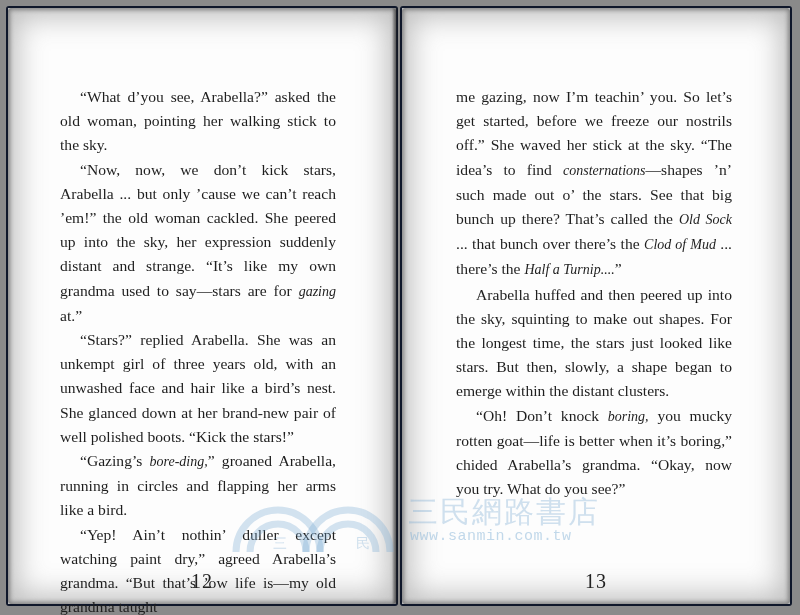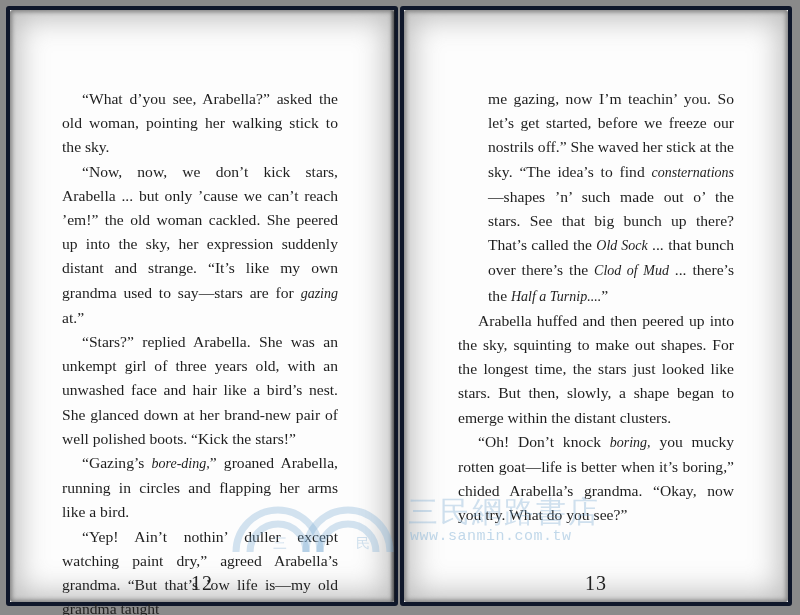--- a/index.html
+++ b/index.html
@@ -7,21 +7,21 @@
     width:800px; height:615px; overflow:hidden;
     background:#8a8a8a;
     position:relative;
     font-family:"Liberation Serif","DejaVu Serif",serif;
   }
   .spread { position:absolute; left:0; top:0; width:800px; height:615px; }
   .page {
     position:absolute; top:6px; height:600px;
     background:#fdfdfd;
     box-sizing:border-box;
-    border:4px solid #0f172a;
+    border:2px solid #0f172a;
     border-radius:3px;
   }
   .page.left { left:6px; width:392px; }
   .page.right { left:400px; width:392px; }
   .page::before {
     content:""; position:absolute; inset:0;
     box-shadow: inset 0 0 28px 10px rgba(120,120,120,0.45), inset 0 0 4px 2px rgba(60,60,60,0.6);
     pointer-events:none; border-radius:3px;
   }
   .page.left::after {
@@ -32,21 +32,21 @@
     position:absolute; top:77px;
     width:276px;
     font-size:15.6px; line-height:24.2px;
     color:#1e1e1e;
     text-align:justify;
     hyphens:none;
   }
   .page.left .text { left:52px; }
   .page.right .text { left:54px; }
   .text p { margin:0; text-indent:20px; }
-  .text p.noindent { text-indent:0;margin-left:30px; }
+  .text p.noindent { text-indent:0; }
   .text i { font-style:italic; font-size:14px; }
   .pagenum {
     position:absolute; top:562px; width:100%; text-align:center;
     font-size:20px; color:#222; letter-spacing:1px;
   }
   .watermark {
     position:absolute; left:228px; top:492px; width:380px; height:60px;
     pointer-events:none;
   }
   .wm-arcs { position:absolute; left:0; top:0; }

